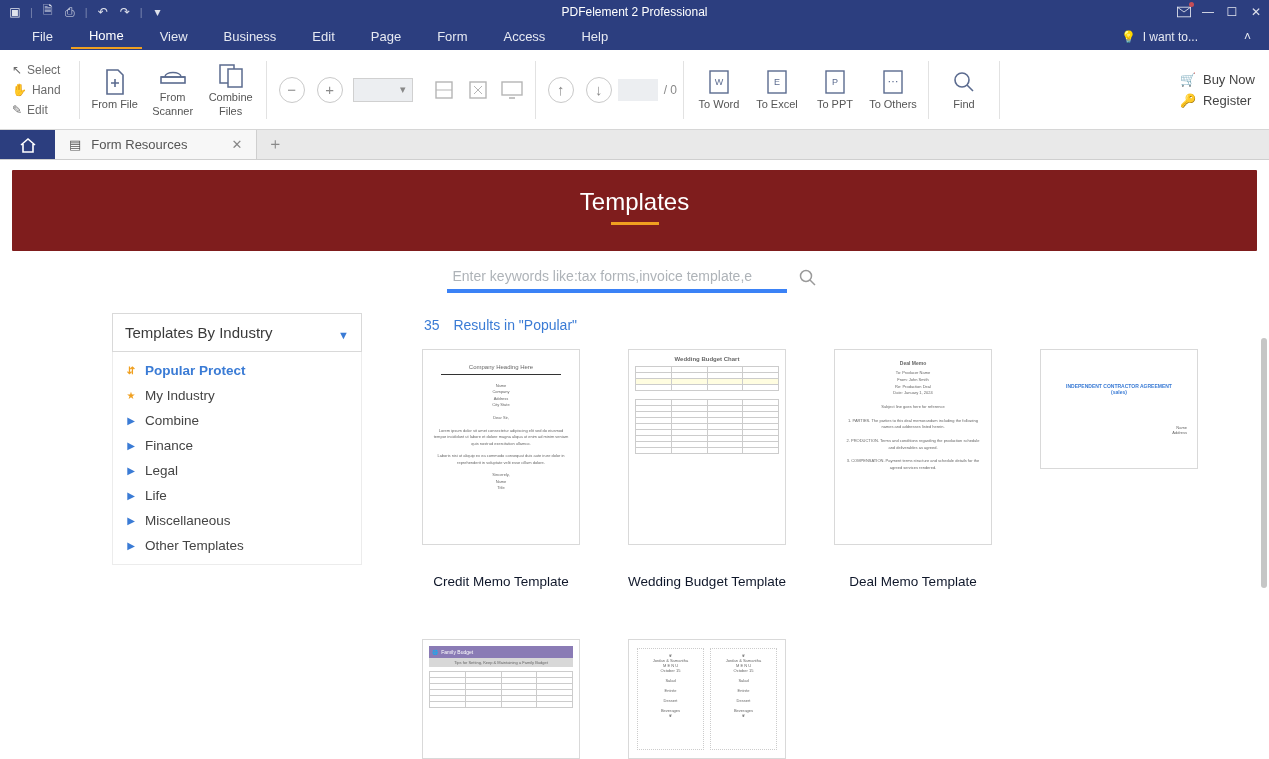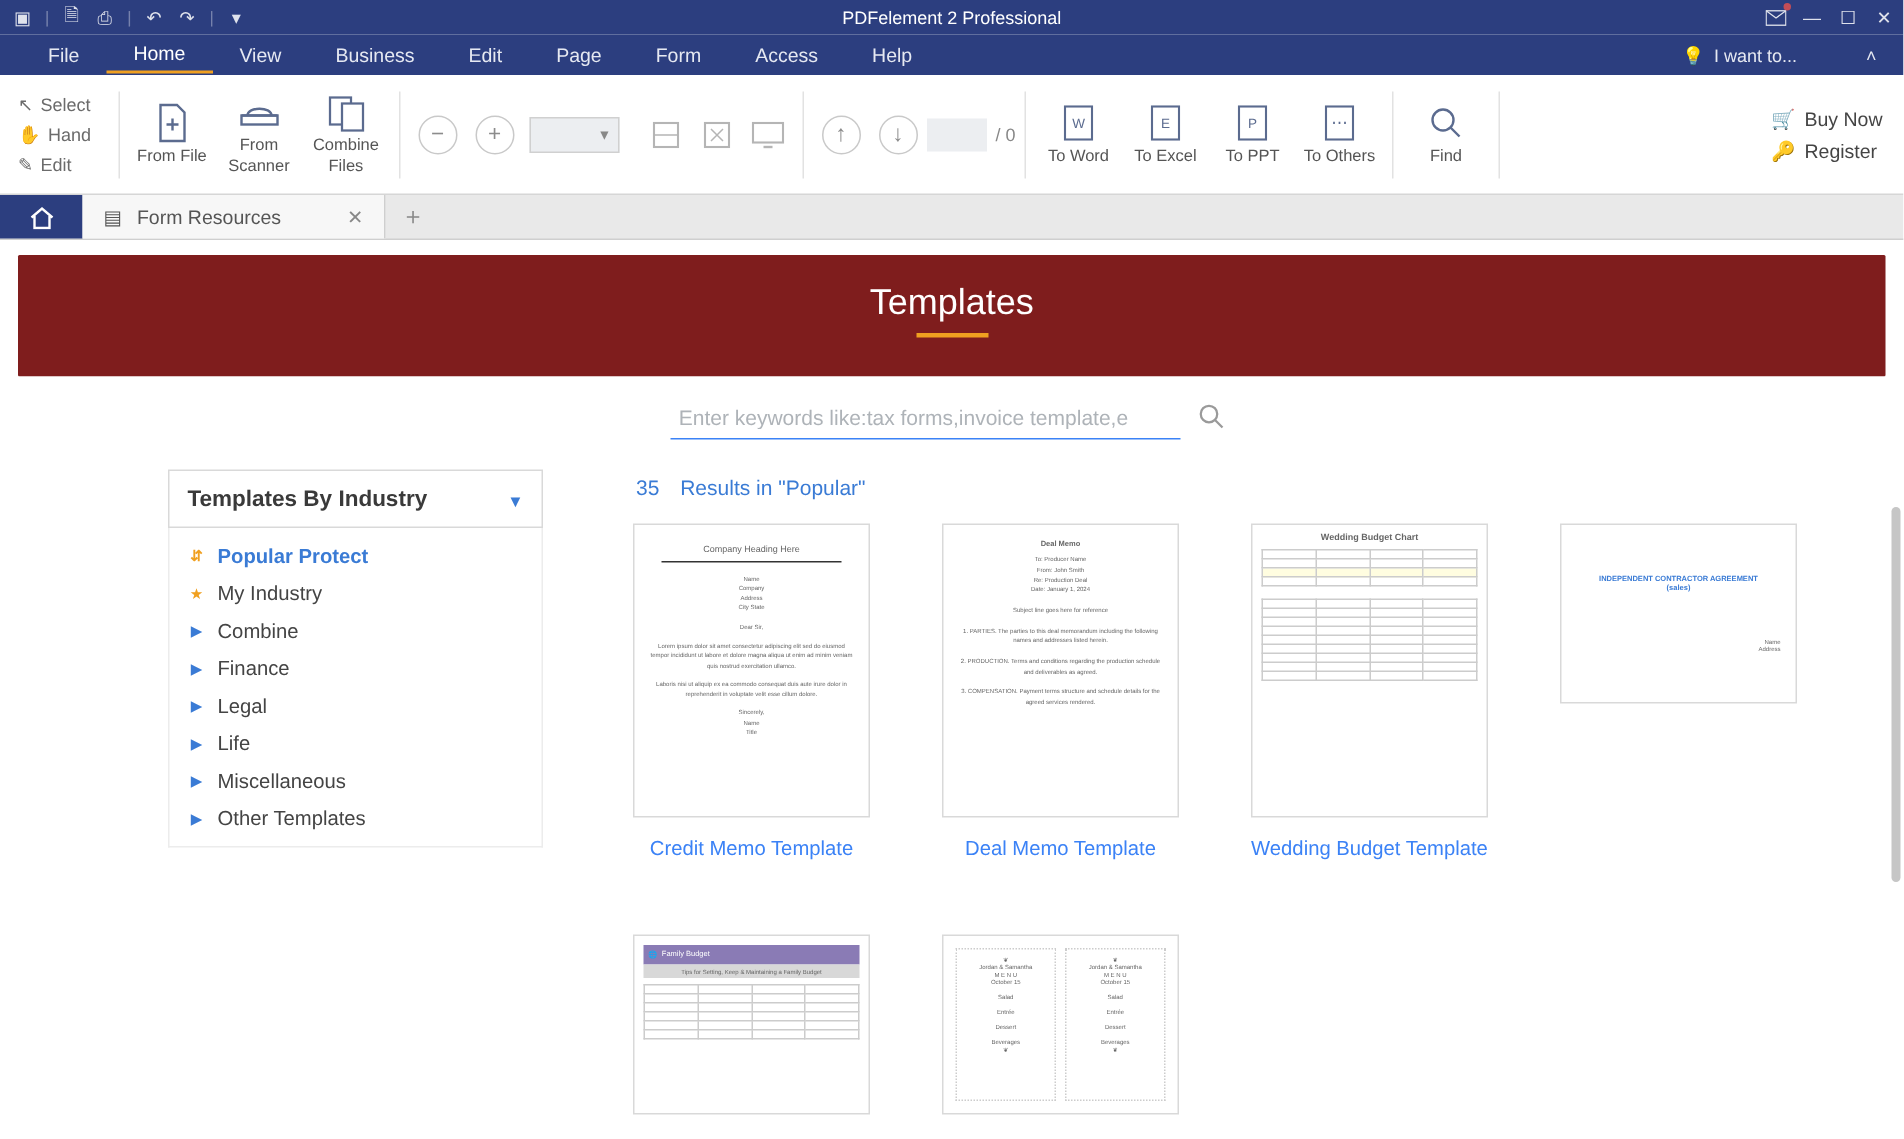--- a/index.html
+++ b/index.html
@@ -30,40 +30,40 @@
 .tab-home{width:55px;background:#2c3e7f;color:#fff;display:flex;align-items:center;justify-content:center}
 .tab{display:flex;align-items:center;gap:10px;padding:0 14px;border-right:1px solid #cfcfcf;background:#f7f7f7;font-size:13px;color:#555}
 .tab .close{color:#888;font-size:13px}
 .tab-add{width:36px;display:flex;align-items:center;justify-content:center;color:#888;font-size:16px}
 .content{height:599px;overflow:hidden;position:relative;padding:10px 12px 0 12px}
 .hdr{background:#7f1d1d;color:#fff;text-align:center;padding:18px 0 14px 0;border-radius:1px}
 .hdr h1{font-size:24px;font-weight:400;margin-bottom:6px}
 .hdr .underline{width:48px;height:3px;background:#f0a020;margin:4px auto 12px auto}
 .hdr p{font-size:13.5px;color:#e8ecf7}
 .searchbar{display:flex;justify-content:center;padding:12px 0;background:#fff}
-.searchbar input{width:340px;height:30px;border:none;border-bottom:1px solid #3b82f6;padding:4px 6px;font-size:14px;color:#555;outline:none}
+.searchbar input{width:340px;height:30px;border:none;border-bottom:4px solid #3b82f6;padding:4px 6px;font-size:14px;color:#555;outline:none}
 .searchbar input::placeholder{color:#aeb3b8}
 .searchbar .sbtn{width:30px;height:30px;display:flex;align-items:center;justify-content:center;color:#9a9a9a;font-size:16px;margin-left:6px}
 .main{display:flex;padding:8px 0 0 100px;gap:60px}
 .sidebar{width:250px}
-.sidebar-hd{border:1px solid #d9d9d9;padding:10px 12px;font-size:15px;font-weight:700;color:#3a3a3a;display:flex;justify-content:space-between;align-items:flex-end}
+.sidebar-hd{border:1px solid #d9d9d9;padding:10px 12px;font-size:15px;font-weight:400;color:#3a3a3a;display:flex;justify-content:space-between;align-items:flex-end}
 .sidebar-hd .tri{color:#3a7bd5;font-size:11px}
 .side-list{border:1px solid #ececec;border-top:none;padding:6px 0}
 .side-item{display:flex;align-items:center;gap:8px;padding:5px 12px;font-size:13.5px;color:#444;cursor:pointer}
 .side-item .bullet{color:#3a7bd5;font-size:10px;width:12px;text-align:center}
 .side-item.popular{color:#3a7bd5;font-weight:600}
 .side-item.popular .bullet{color:#f0a020}
 .side-item.fav .bullet{color:#f0a020}
 .results{flex:1}
 .results-hd{color:#3a7bd5;font-size:14px;margin:4px 0 16px 2px}
 .results-hd .cnt{margin-right:10px}
 .cards{display:flex;flex-wrap:wrap;gap:48px}
 .card{width:158px;text-align:center}
 .thumb{width:158px;height:196px;border:1px solid #d9d9d9;background:#fff;padding:10px;display:flex;flex-direction:column;font-size:5px;color:#666;overflow:hidden}
-.card-title{color:#3b82f6;font-size:13.5px;margin-top:12px;line-height:1.3}
+.card-title{color:#0f172a;font-size:13.5px;margin-top:28px;line-height:1.3}
 .thumb-table{width:100%;border-collapse:collapse}
 .thumb-table td{border:1px solid #ccc;height:6px;font-size:4px}
 .scroll-ind{position:absolute;right:2px;top:178px;width:6px;height:250px;background:#c6c6c6;border-radius:3px}
 svg{display:block}
 </style>
 </head>
 <body>
 
 <div class="titlebar">
   <div class="titlebar-left">
@@ -328,128 +328,128 @@
               Dear Sir,<br><br>
               Lorem ipsum dolor sit amet consectetur adipiscing elit sed do eiusmod tempor incididunt ut labore et dolore magna aliqua ut enim ad minim veniam quis nostrud exercitation ullamco.<br><br>
               Laboris nisi ut aliquip ex ea commodo consequat duis aute irure dolor in reprehenderit in voluptate velit esse cillum dolore.<br><br>
               Sincerely,<br>Name<br>Title
             </div>
           </div>
           <div class="card-title">Credit Memo Template</div>
         </div>
 
         <div class="card">
+          <div class="thumb" style="padding:6px">
+            <div style="text-align:center;font-size:6px;font-weight:bold;margin-bottom:4px">Wedding Budget Chart</div>
+            <table class="thumb-table">
+                <tbody>
+                  <tr>
+                    <td></td>
+                    <td></td>
+                    <td></td>
+                    <td></td>
+                  </tr>
+                  <tr>
+                    <td></td>
+                    <td></td>
+                    <td></td>
+                    <td></td>
+                  </tr>
+                  <tr style="background:#fffde0">
+                    <td></td>
+                    <td></td>
+                    <td></td>
+                    <td></td>
+                  </tr>
+                  <tr>
+                    <td></td>
+                    <td></td>
+                    <td></td>
+                    <td></td>
+                  </tr>
+                </tbody>
+              </table>
+            <div style="height:8px"></div>
+            <table class="thumb-table">
+                <tbody>
+                  <tr>
+                    <td></td>
+                    <td></td>
+                    <td></td>
+                    <td></td>
+                  </tr>
+                  <tr>
+                    <td></td>
+                    <td></td>
+                    <td></td>
+                    <td></td>
+                  </tr>
+                  <tr>
+                    <td></td>
+                    <td></td>
+                    <td></td>
+                    <td></td>
+                  </tr>
+                  <tr>
+                    <td></td>
+                    <td></td>
+                    <td></td>
+                    <td></td>
+                  </tr>
+                  <tr>
+                    <td></td>
+                    <td></td>
+                    <td></td>
+                    <td></td>
+                  </tr>
+                  <tr>
+                    <td></td>
+                    <td></td>
+                    <td></td>
+                    <td></td>
+                  </tr>
+                  <tr>
+                    <td></td>
+                    <td></td>
+                    <td></td>
+                    <td></td>
+                  </tr>
+                  <tr>
+                    <td></td>
+                    <td></td>
+                    <td></td>
+                    <td></td>
+                  </tr>
+                  <tr>
+                    <td></td>
+                    <td></td>
+                    <td></td>
+                    <td></td>
+                  </tr>
+                </tbody>
+              </table>
+          </div>
+          <div class="card-title">Wedding Budget Template</div>
+        </div>
+
+        <div class="card">
           <div class="thumb">
             <div style="font-size:5px;font-weight:bold;margin-bottom:4px">Deal Memo</div>
             <div style="font-size:4px;line-height:1.7">
               To: Producer Name<br>From: John Smith<br>Re: Production Deal<br>Date: January 1, 2024<br><br>
               Subject line goes here for reference<br><br>
               1. PARTIES. The parties to this deal memorandum including the following names and addresses listed herein.<br><br>
               2. PRODUCTION. Terms and conditions regarding the production schedule and deliverables as agreed.<br><br>
               3. COMPENSATION. Payment terms structure and schedule details for the agreed services rendered.
             </div>
           </div>
           <div class="card-title">Deal Memo Template</div>
         </div>
 
         <div class="card">
-          <div class="thumb" style="padding:6px">
-            <div style="text-align:center;font-size:6px;font-weight:bold;margin-bottom:4px">Wedding Budget Chart</div>
-            <table class="thumb-table">
-                <tbody>
-                  <tr>
-                    <td></td>
-                    <td></td>
-                    <td></td>
-                    <td></td>
-                  </tr>
-                  <tr>
-                    <td></td>
-                    <td></td>
-                    <td></td>
-                    <td></td>
-                  </tr>
-                  <tr style="background:#fffde0">
-                    <td></td>
-                    <td></td>
-                    <td></td>
-                    <td></td>
-                  </tr>
-                  <tr>
-                    <td></td>
-                    <td></td>
-                    <td></td>
-                    <td></td>
-                  </tr>
-                </tbody>
-              </table>
-            <div style="height:8px"></div>
-            <table class="thumb-table">
-                <tbody>
-                  <tr>
-                    <td></td>
-                    <td></td>
-                    <td></td>
-                    <td></td>
-                  </tr>
-                  <tr>
-                    <td></td>
-                    <td></td>
-                    <td></td>
-                    <td></td>
-                  </tr>
-                  <tr>
-                    <td></td>
-                    <td></td>
-                    <td></td>
-                    <td></td>
-                  </tr>
-                  <tr>
-                    <td></td>
-                    <td></td>
-                    <td></td>
-                    <td></td>
-                  </tr>
-                  <tr>
-                    <td></td>
-                    <td></td>
-                    <td></td>
-                    <td></td>
-                  </tr>
-                  <tr>
-                    <td></td>
-                    <td></td>
-                    <td></td>
-                    <td></td>
-                  </tr>
-                  <tr>
-                    <td></td>
-                    <td></td>
-                    <td></td>
-                    <td></td>
-                  </tr>
-                  <tr>
-                    <td></td>
-                    <td></td>
-                    <td></td>
-                    <td></td>
-                  </tr>
-                  <tr>
-                    <td></td>
-                    <td></td>
-                    <td></td>
-                    <td></td>
-                  </tr>
-                </tbody>
-              </table>
-          </div>
-          <div class="card-title">Wedding Budget Template</div>
-        </div>
-
-        <div class="card">
           <div class="thumb" style="height:120px;justify-content:center;text-align:center">
             <div style="color:#3a7bd5;font-size:5px;font-weight:bold">INDEPENDENT CONTRACTOR AGREEMENT<br>(sales)</div>
             <div style="height:30px"></div>
             <div style="font-size:4px;text-align:right">Name<br>Address</div>
           </div>
         </div>
         <div class="card">
           <div class="thumb" style="height:120px;padding:6px">
             <div style="background:#8a7bb5;color:#fff;font-size:5px;padding:3px;display:flex;align-items:center;gap:3px"><span>🌐</span> Family Budget</div>
             <div style="background:#d8d8d8;font-size:4px;padding:2px">Tips for Setting, Keep &amp; Maintaining a Family Budget</div>

